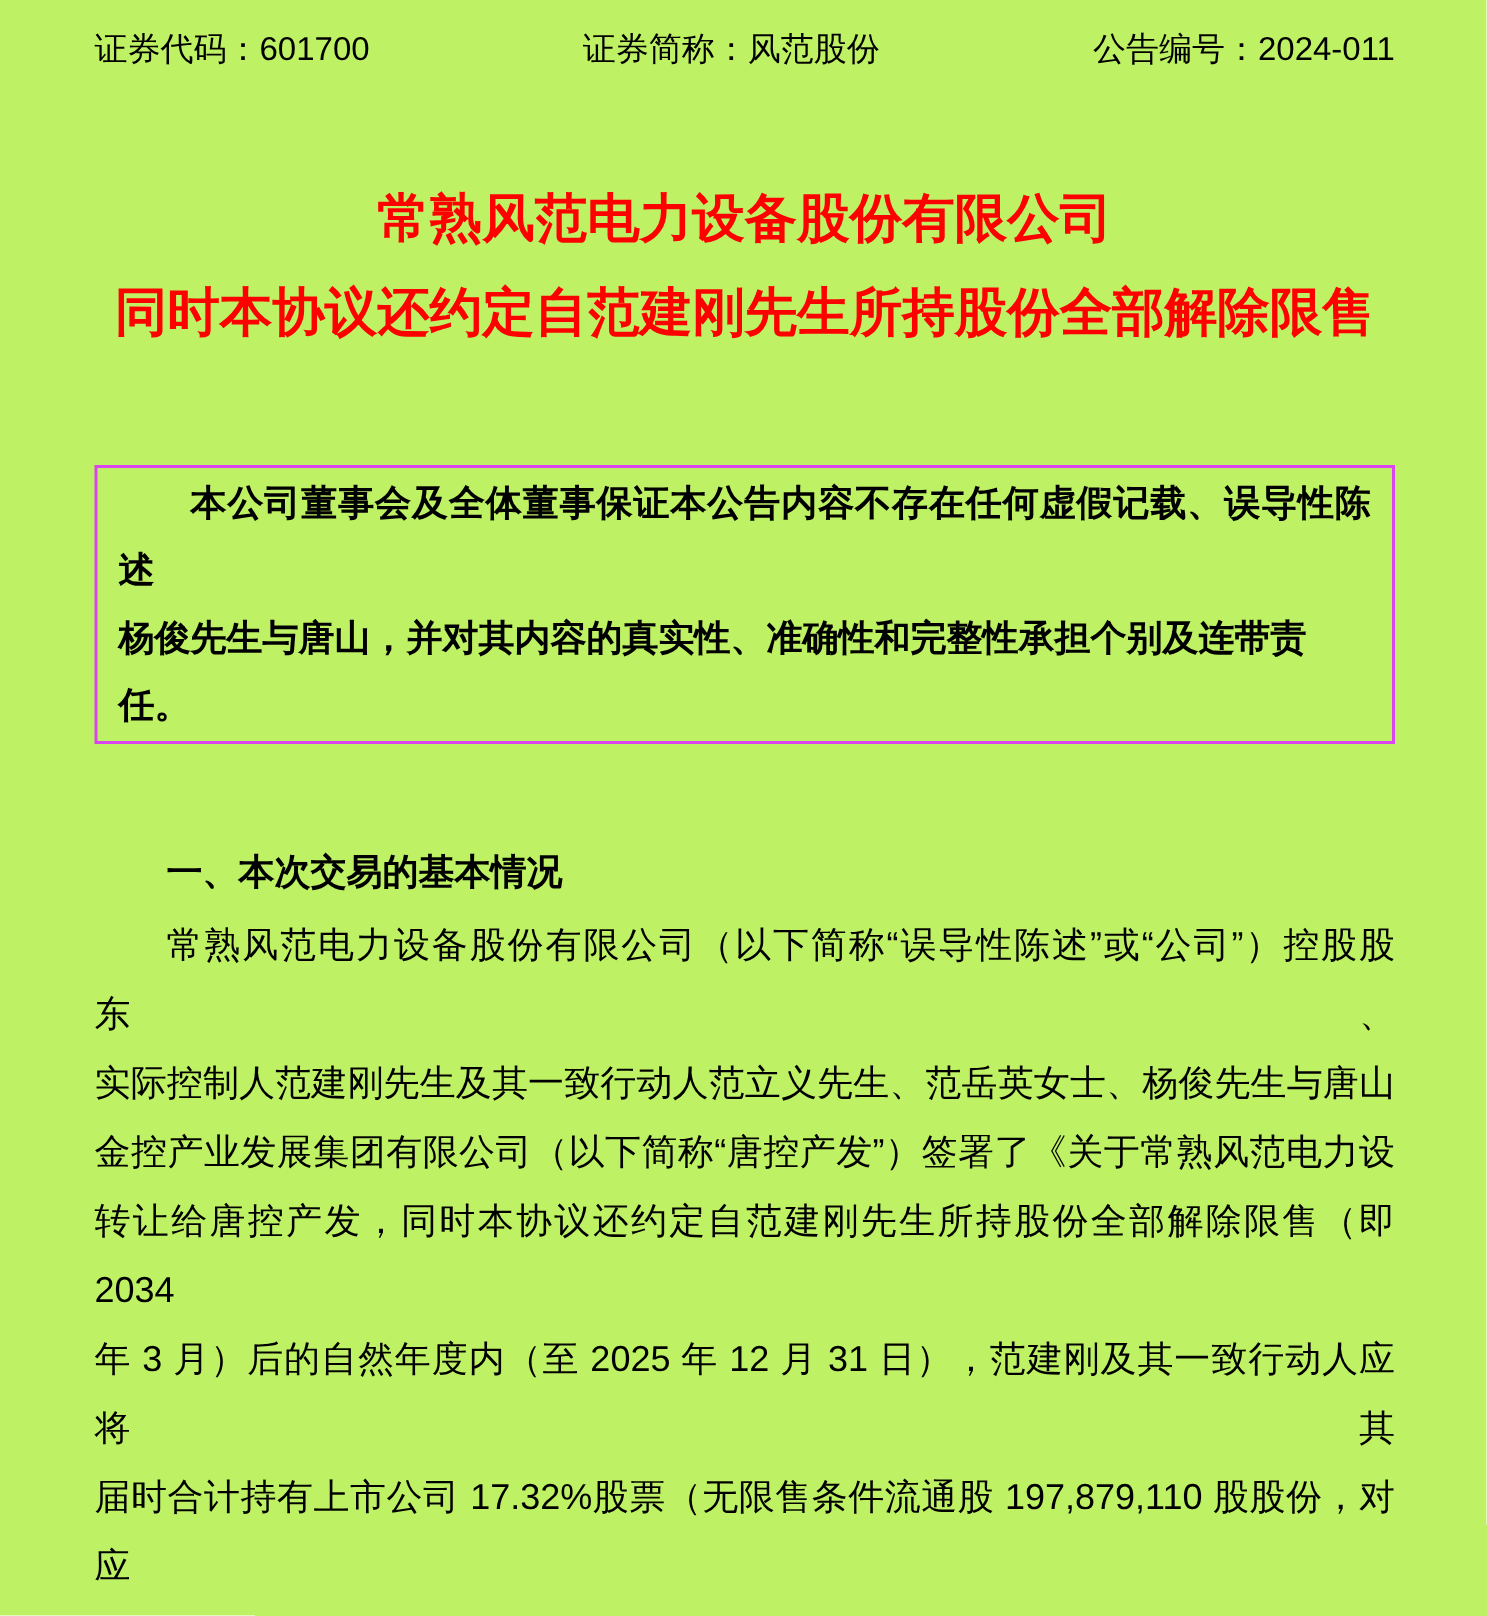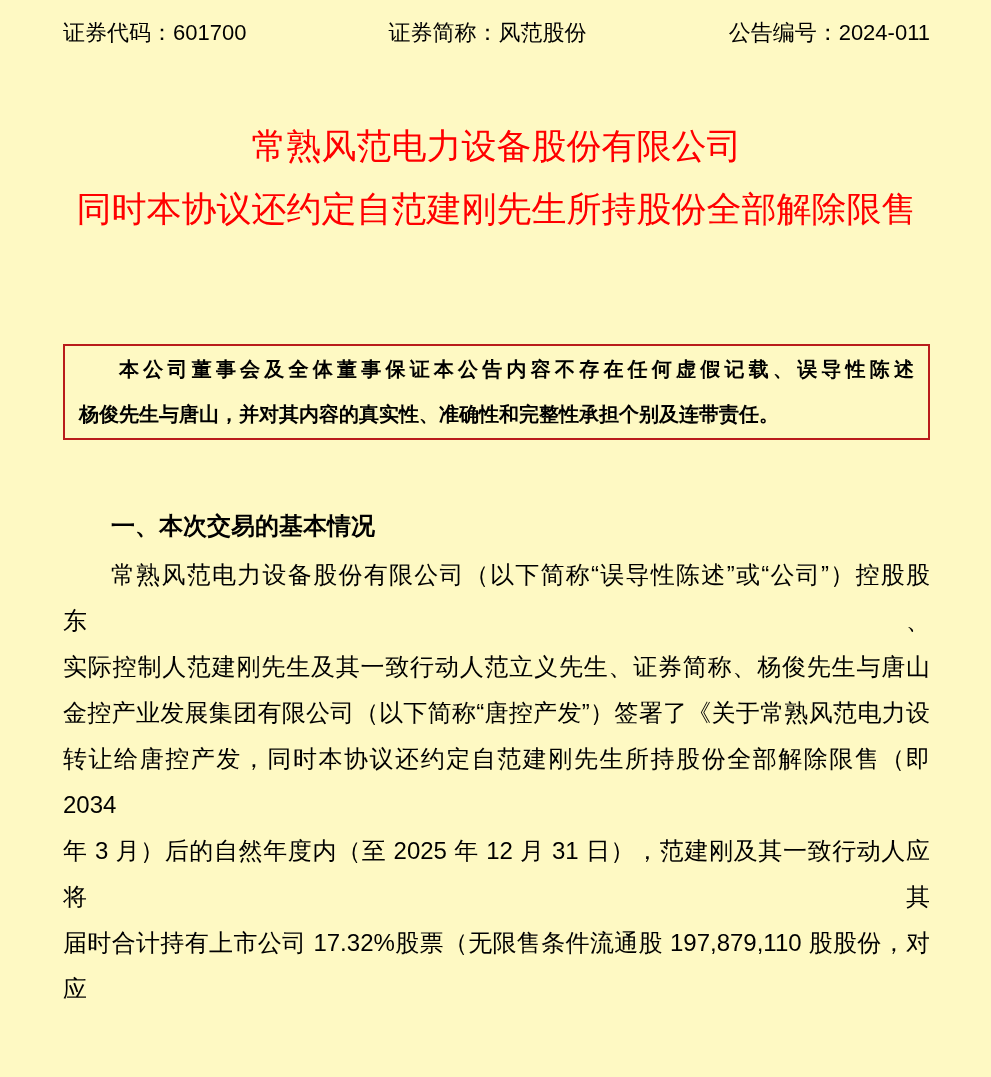--- a/index.html
+++ b/index.html
@@ -1,48 +1,48 @@
 <!DOCTYPE html>
 <html><head>
 <meta charset="utf-8">
 <style>
   html,body { margin:0; padding:0; background:#ffffff; }
   .page {
     position:relative;
     width:991px; height:1077px;
     margin:0 auto;
-    background:#fef9c3;
+    background:#bef264;
     color:#000000;
     font-family:"Liberation Sans","DejaVu Sans",sans-serif;
     box-sizing:border-box;
     padding:18px 61px 0 63px;
     overflow:hidden;
   }
   .doc-header {
     display:flex;
     justify-content:space-between;
     align-items:baseline;
     font-size:22px;
     line-height:30px;
     white-space:nowrap;
   }
   .doc-header .seg { display:inline-block; }
   .title-block {
     margin-top:66px;
     text-align:center;
-    font-weight:normal;
+    font-weight:bold;
     font-size:35px;
     line-height:63px;
     color:#ff0000;
   }
   .disclaimer-box {
-    margin-top:104px;
-    border:2px solid #b91c1c;
+    margin-top:70px;
+    border:2px solid #d946ef;
     padding:1px 14px 1px 14px;
-    font-size:20px;
+    font-size:24px;
     font-weight:bold;
     line-height:45px;
   }
   .jline {
     text-align:justify;
     text-align-last:justify;
   }
   .indent-first { text-indent:2em; }
   .plainline { text-align:left; }
   .section-heading {
@@ -76,21 +76,21 @@
 
   <div class="disclaimer-box">
     <div class="jline indent-first">本公司董事会及全体董事保证本公告内容不存在任何虚假记载、误导性陈述</div>
     <div class="plainline">杨俊先生与唐山，并对其内容的真实性、准确性和完整性承担个别及连带责任。</div>
   </div>
 
   <div class="section-heading">一、本次交易的基本情况</div>
 
   <div class="section-paragraph">
     <div class="jline indent-first">常熟风范电力设备股份有限公司（以下简称“误导性陈述”或“公司”）控股股东、</div>
-    <div class="jline">实际控制人范建刚先生及其一致行动人范立义先生、证券简称、杨俊先生与唐山</div>
+    <div class="jline">实际控制人范建刚先生及其一致行动人范立义先生、范岳英女士、杨俊先生与唐山</div>
     <div class="jline">金控产业发展集团有限公司（以下简称“唐控产发”）签署了《关于常熟风范电力设</div>
     <div class="jline">转让给唐控产发，同时本协议还约定自范建刚先生所持股份全部解除限售（即 2034</div>
     <div class="jline">年 3 月）后的自然年度内（至 2025 年 12 月 31 日），范建刚及其一致行动人应将其</div>
     <div class="jline">届时合计持有上市公司 17.32%股票（无限售条件流通股 197,879,110 股股份，对应</div>
 
   </div>
 
 </div>
 
 </body></html>

